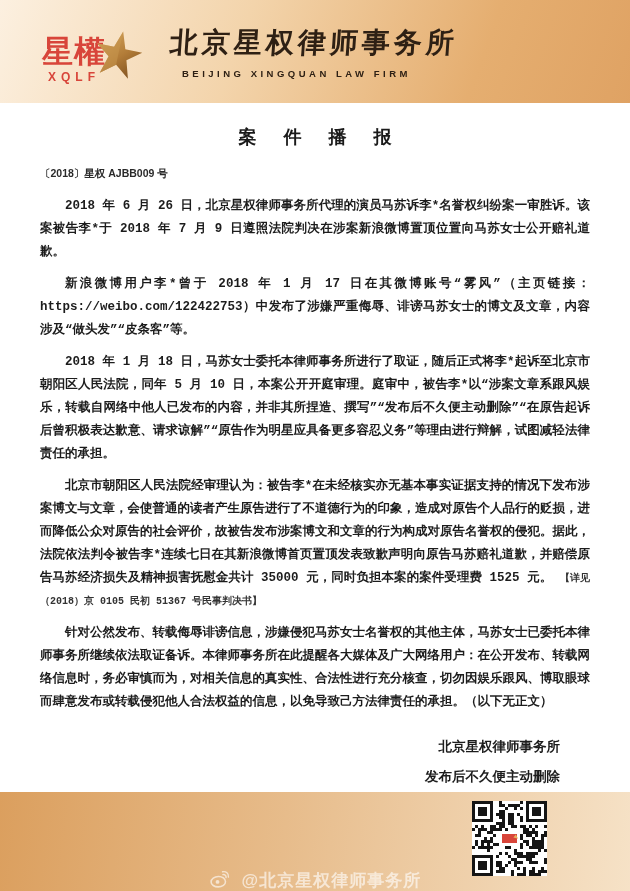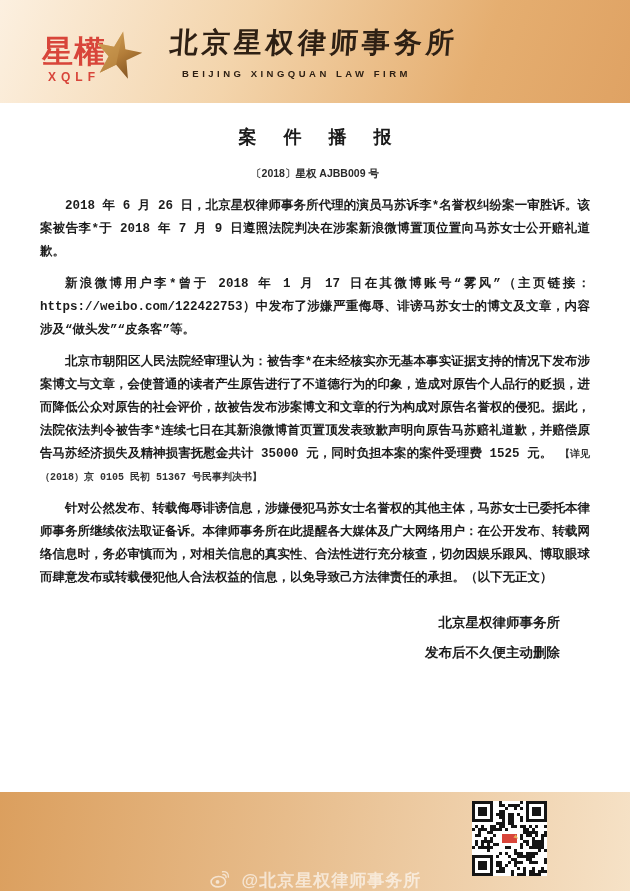--- a/index.html
+++ b/index.html
@@ -41,21 +41,21 @@
   
   .doc-body {
     position:absolute; top:103px; left:0; width:630px; height:679px;
     background:#ffffff; padding:22px 40px 14px 40px;
   }
   .doc-title {
     text-align:center; font-size:18px; font-weight:bold; color:#1a1a1a;
     letter-spacing:11px; text-indent:11px;
   }
   .doc-ref {
-    text-align:center; font-size:10.5px; color:#2a2a2a; font-weight:600;
+    text-align:left; font-size:10.5px; color:#2a2a2a; font-weight:600;
     margin-top:18px; margin-bottom:14px;
   }
   .para {
     font-size:12.5px; line-height:23px; color:#1c1c1c; font-weight:600;
     text-align:justify; text-indent:2em; margin-bottom:9px;font-family:Liberation Mono, monospace;
   }
   .note { font-size:10px; color:#333; }
   .sig-block {
     margin-top:18px; text-align:right; padding-right:30px;
     font-size:13.5px; font-weight:600; color:#1c1c1c; line-height:30px;
@@ -104,20 +104,21 @@
       </div>
     </div>
   </div>
 
   <div class="doc-body">
     <div class="doc-title">案 件 播 报</div>
     <div class="doc-ref">〔2018〕星权 AJBB009 号</div>
 
     <p class="para">2018 年 6 月 26 日，北京星权律师事务所代理的演员马苏诉李*名誉权纠纷案一审胜诉。该案被告李*于 2018 年 7 月 9 日遵照法院判决在涉案新浪微博置顶位置向马苏女士公开赔礼道歉。</p>
     <p class="para">新浪微博用户李*曾于 2018 年 1 月 17 日在其微博账号“雾风”（主页链接：https://weibo.com/122422753）中发布了涉嫌严重侮辱、诽谤马苏女士的博文及文章，内容涉及“做头发”“皮条客”等。</p>
+    <p class="para">2018 年 1 月 18 日，马苏女士委托本律师事务所进行了取证，随后正式将李*起诉至北京市朝阳区人民法院，同年 5 月 10 日，本案公开开庭审理。庭审中，被告李*以“涉案文章系跟风娱乐，转载自网络中他人已发布的内容，并非其所捏造、撰写”“发布后不久便主动删除”“在原告起诉后曾积极表达歉意、请求谅解”“原告作为明星应具备更多容忍义务”等理由进行辩解，试图减轻法律责任的承担。</p>
     <p class="para"><span>北京市朝阳区人民法院经审理认为：被告李*在未经核实亦无基本事实证据支持的情况下发布涉案博文与文章，会使普通的读者产生原告进行了不道德行为的印象，造成对原告个人品行的贬损，进而降低公众对原告的社会评价，故被告发布涉案博文和文章的行为构成对原告名誉权的侵犯。据此，法院依法判令被告李*连续七日在其新浪微博首页置顶发表致歉声明向原告马苏赔礼道歉，并赔偿原告马苏经济损失及精神损害抚慰金共计 35000 元，同时负担本案的案件受理费 1525 元。</span> <span class="note">【详见（2018）京 0105 民初 51367 号民事判决书】</span></p>
     <p class="para">针对公然发布、转载侮辱诽谤信息，涉嫌侵犯马苏女士名誉权的其他主体，马苏女士已委托本律师事务所继续依法取证备诉。本律师事务所在此提醒各大媒体及广大网络用户：在公开发布、转载网络信息时，务必审慎而为，对相关信息的真实性、合法性进行充分核查，切勿因娱乐跟风、博取眼球而肆意发布或转载侵犯他人合法权益的信息，以免导致己方法律责任的承担。（以下无正文）</p>
 
     <div class="sig-block">
       <div>北京星权律师事务所</div>
       <div>发布后不久便主动删除</div>
     </div>
   </div>
 
   <div class="footer-band">

